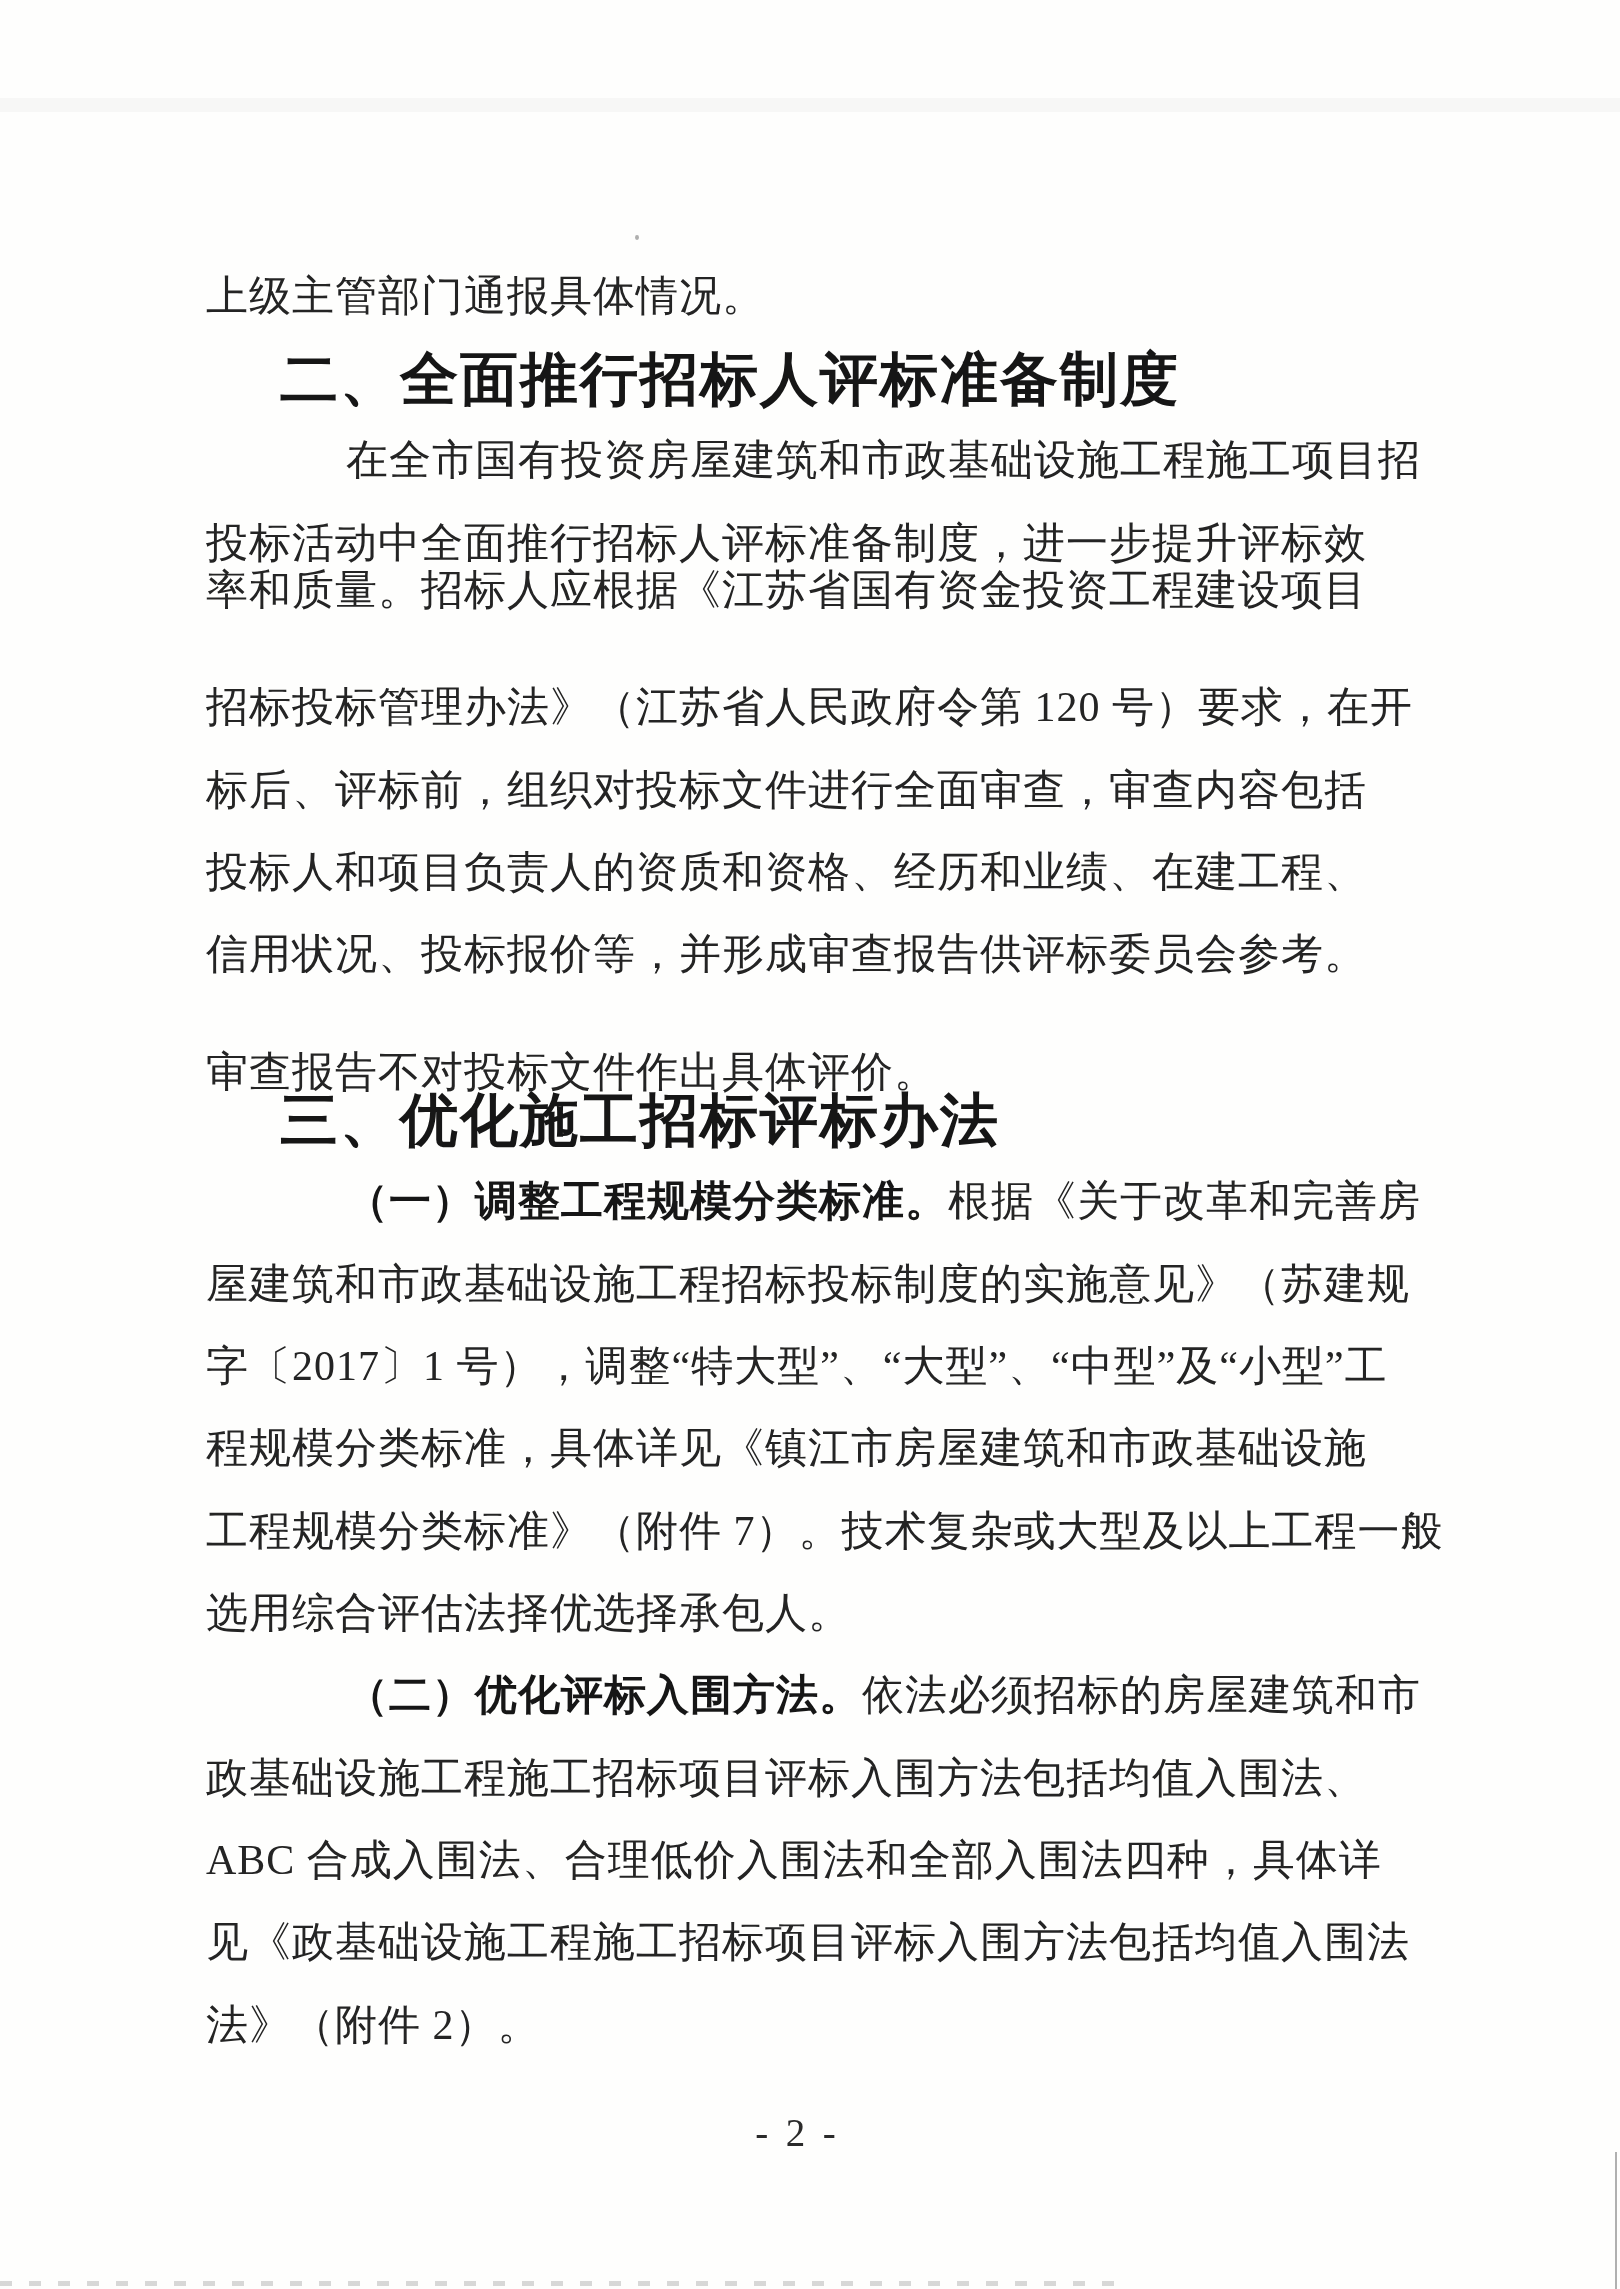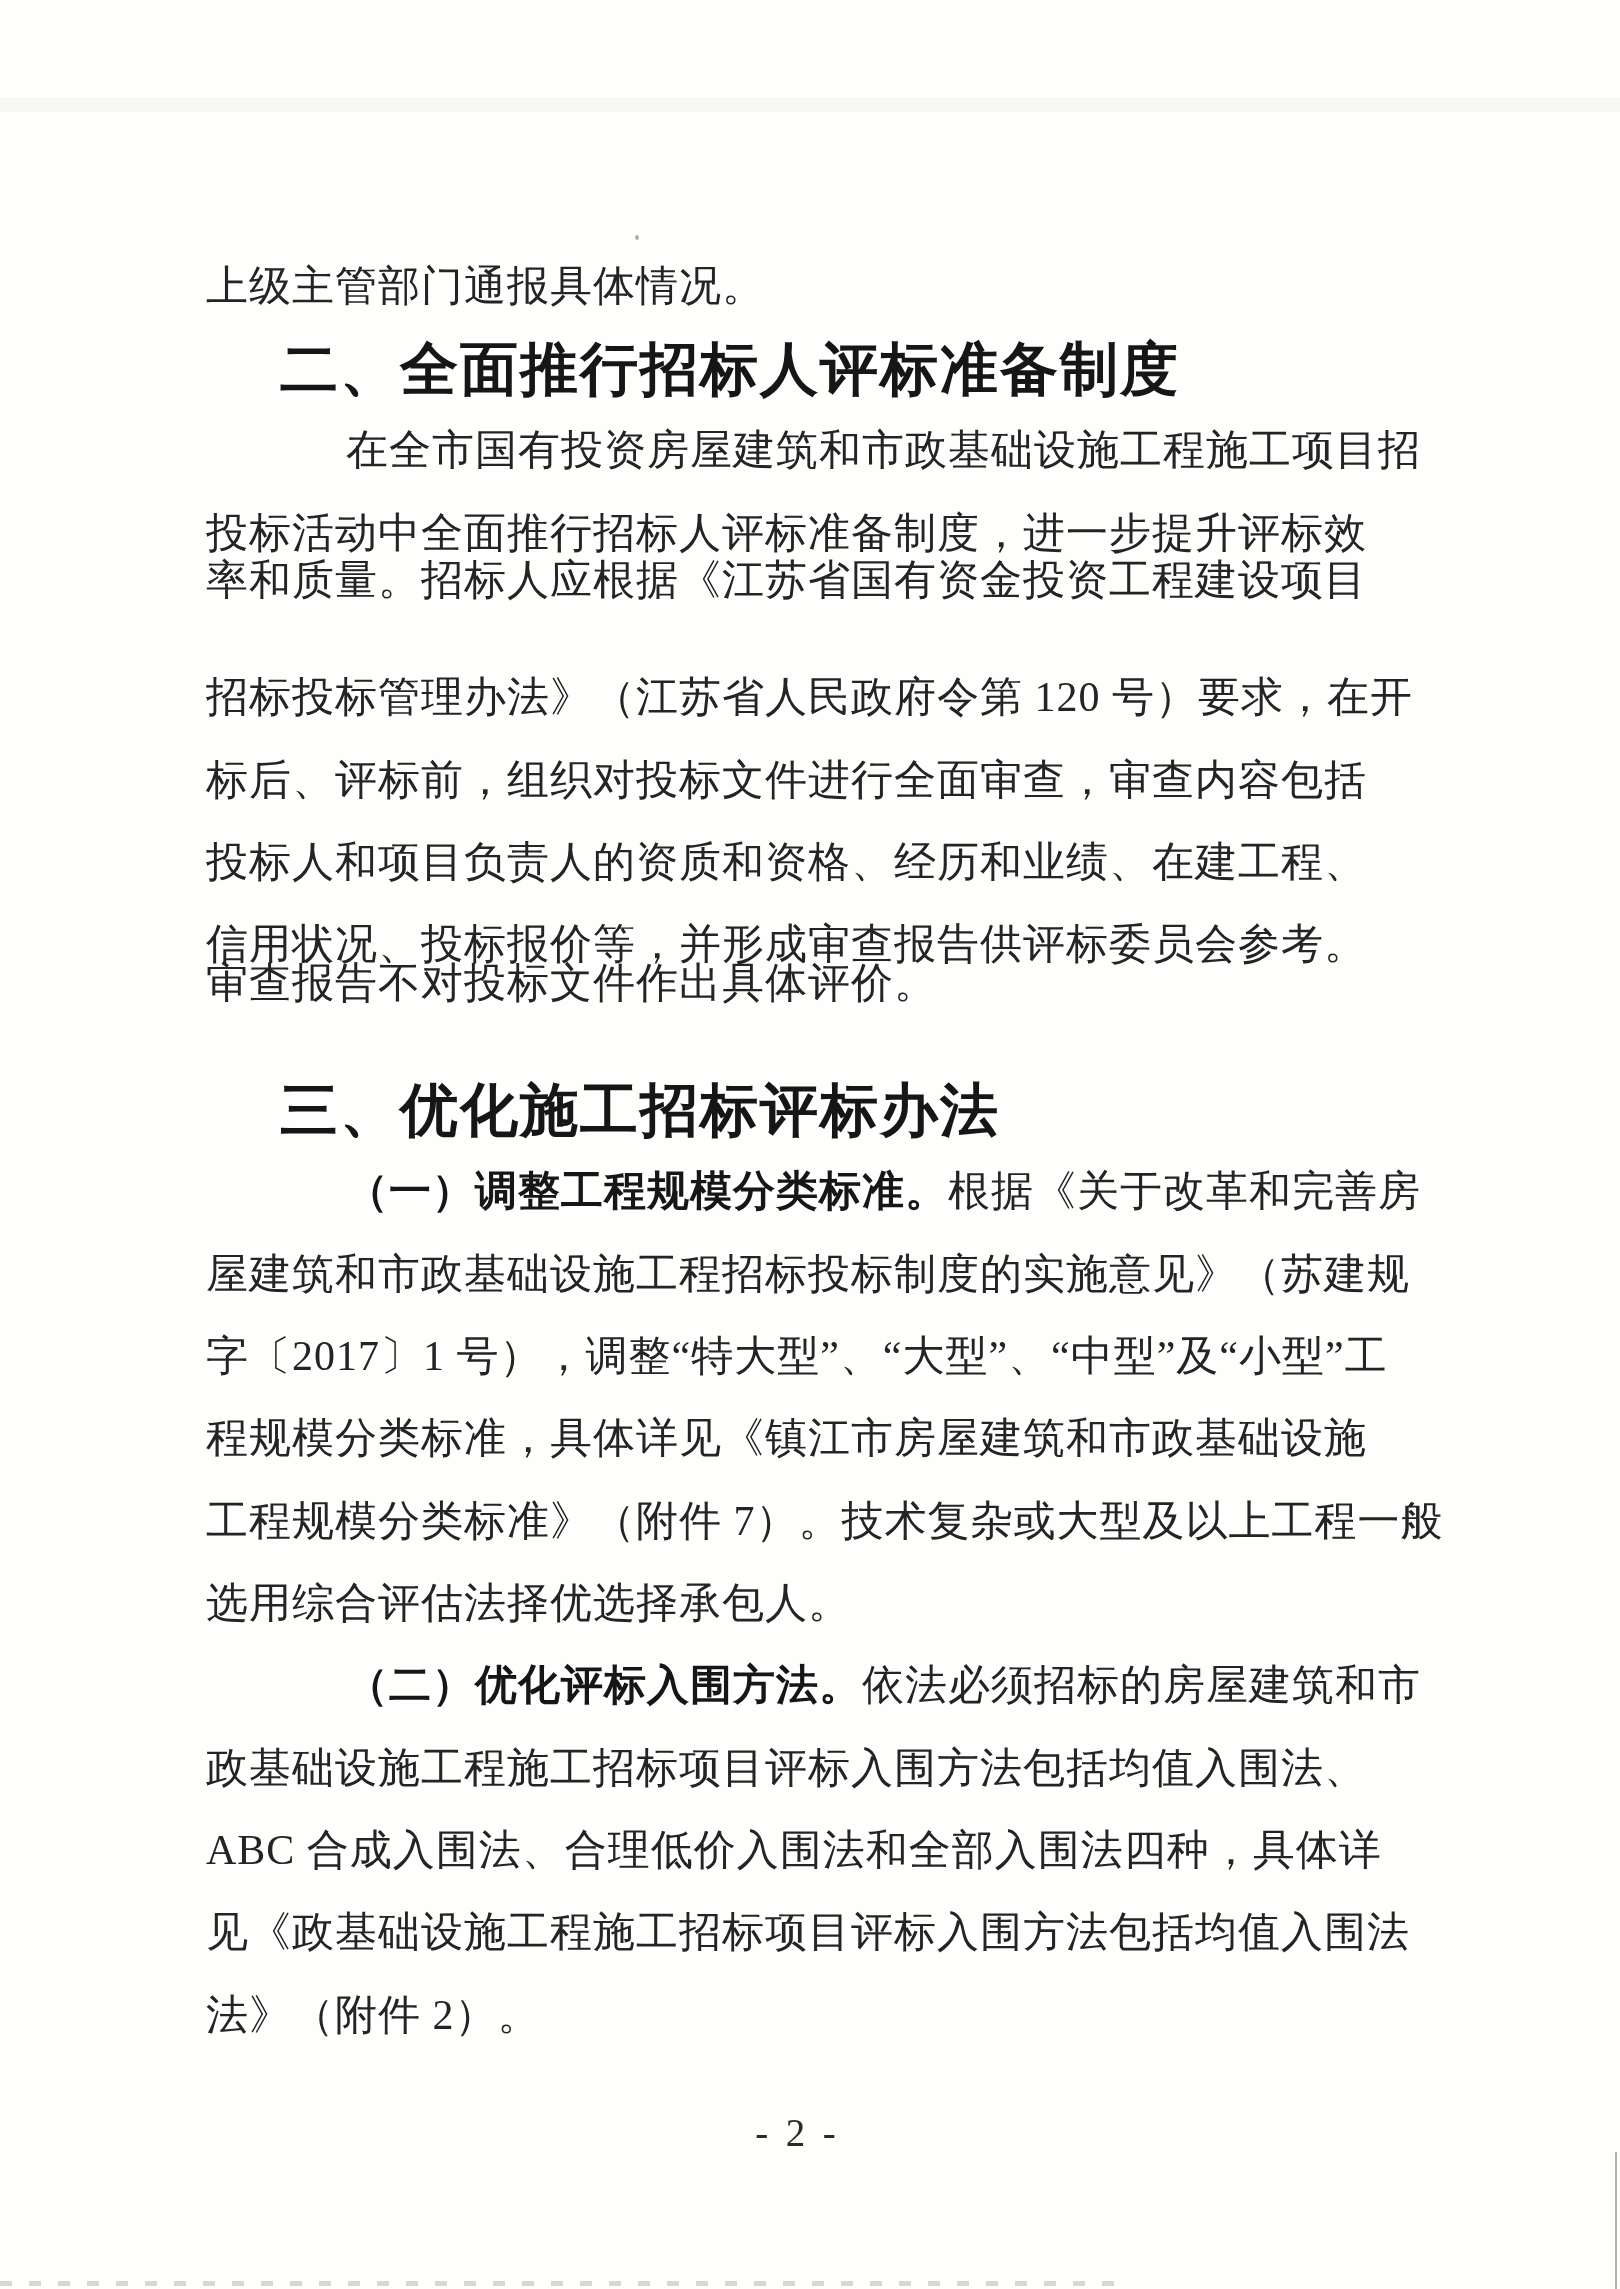--- a/index.html
+++ b/index.html
@@ -19,20 +19,21 @@
     position: absolute;
     left: 206px;
     width: 1215px;
     height: 55px;
     line-height: 55px;
     font-size: 42px;
     letter-spacing: 1px;
     color: #242424;
     white-space: nowrap;
     font-family: "Liberation Serif", serif;
+    margin-top: 10px;
   }
   .line .seg.bold {
     font-weight: 700;
     color: #161616;
   }
   .line.heading {
     left: 280px;
     font-family: "Liberation Sans", sans-serif;
     font-weight: 700;
     font-size: 58px;
@@ -105,21 +106,21 @@
   <div id="lines">
       <div class="line para-end" style="top: 259px;"><span class="seg">上级主管部门通报具体情况。</span></div>
       <div class="line heading" style="top: 341px;"><span class="seg bold">二、全面推行招标人评标准备制度</span></div>
       <div class="line para-start" style="top: 423px;"><span class="seg">在全市国有投资房屋建筑和市政基础设施工程施工项目招</span></div>
       <div class="line para-body" style="top: 506px;"><span class="seg">投标活动中全面推行招标人评标准备制度，进一步提升评标效</span></div>
       <div class="line para-body" style="top: 556px; font-family: Liberation Mono, monospace;"><span class="seg">率和质量。招标人应根据《江苏省国有资金投资工程建设项目</span></div>
       <div class="line para-body" style="top: 670px;"><span class="seg">招标投标管理办法》（江苏省人民政府令第 120 号）要求，在开</span></div>
       <div class="line para-body" style="top: 753px;"><span class="seg">标后、评标前，组织对投标文件进行全面审查，审查内容包括</span></div>
       <div class="line para-body" style="top: 835px;"><span class="seg">投标人和项目负责人的资质和资格、经历和业绩、在建工程、</span></div>
       <div class="line para-body" style="top: 917px;"><span class="seg">信用状况、投标报价等，并形成审查报告供评标委员会参考。</span></div>
-      <div class="line para-end" style="top: 956px;"><span class="seg">审查报告不对投标文件作出具体评价。</span></div>
+      <div class="line para-end" style="top: 1035px;"><span class="seg">审查报告不对投标文件作出具体评价。</span></div>
       <div class="line heading" style="top: 1082px;"><span class="seg bold">三、优化施工招标评标办法</span></div>
       <div class="line para-start" style="top: 1164px;"><span class="seg bold">（一）调整工程规模分类标准。</span><span class="seg">根据《关于改革和完善房</span></div>
       <div class="line para-body" style="top: 1247px;"><span class="seg">屋建筑和市政基础设施工程招标投标制度的实施意见》（苏建规</span></div>
       <div class="line para-body" style="top: 1329px;"><span class="seg">字〔2017〕1 号），调整“特大型”、“大型”、“中型”及“小型”工</span></div>
       <div class="line para-body" style="top: 1411px;"><span class="seg">程规模分类标准，具体详见《镇江市房屋建筑和市政基础设施</span></div>
       <div class="line para-body" style="top: 1494px;"><span class="seg">工程规模分类标准》（附件 7）。技术复杂或大型及以上工程一般</span></div>
       <div class="line para-end" style="top: 1576px;"><span class="seg">选用综合评估法择优选择承包人。</span></div>
       <div class="line para-start" style="top: 1658px;"><span class="seg bold">（二）优化评标入围方法。</span><span class="seg">依法必须招标的房屋建筑和市</span></div>
       <div class="line para-body" style="top: 1741px;"><span class="seg">政基础设施工程施工招标项目评标入围方法包括均值入围法、</span></div>
       <div class="line para-body" style="top: 1823px;"><span class="seg">ABC 合成入围法、合理低价入围法和全部入围法四种，具体详</span></div>

